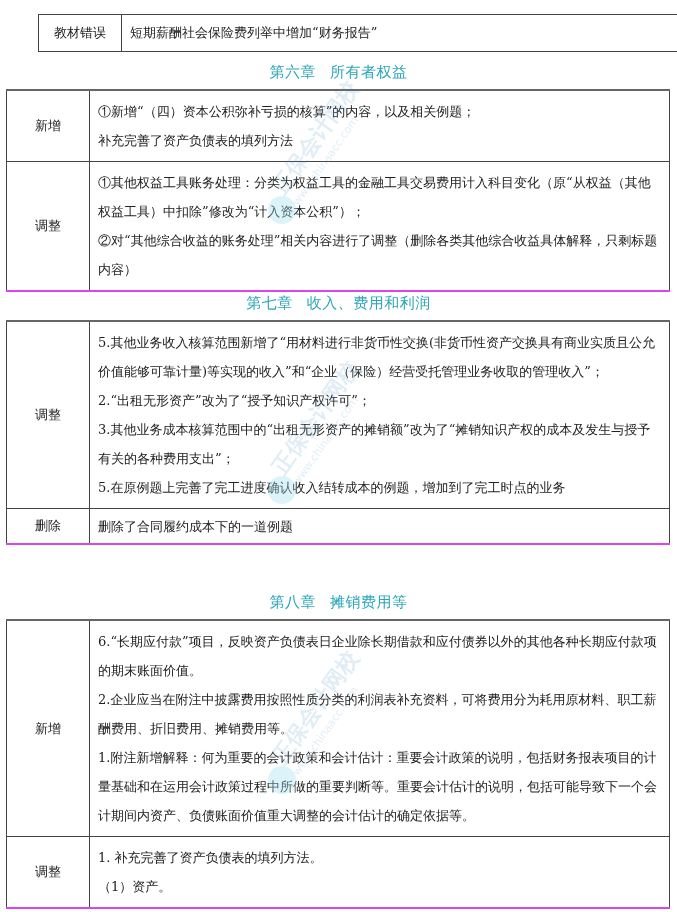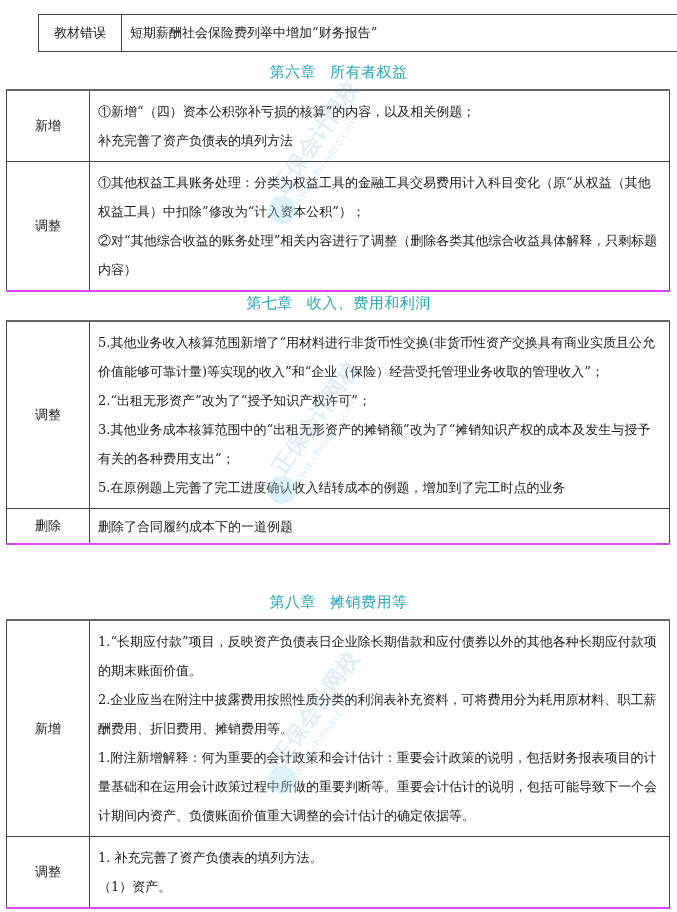--- a/index.html
+++ b/index.html
@@ -107,21 +107,21 @@
 <div class="heading" style="top:593px;">
   <span>第八章</span><span class="gap"></span><span>摊销费用等</span>
 </div>
 
 <div class="block" style="top:619px;">
   <table class="t">
     <tbody>
         <tr class="top-thick">
       <td class="label">新增</td>
       <td class="content">
-        <p class="line">1.“长期应付款”项目，反映资产负债表日企业除长期借款和应付债券以外的其他各种长期应付款项的期末账面价值。</p>
+        <p class="line">6.“长期应付款”项目，反映资产负债表日企业除长期借款和应付债券以外的其他各种长期应付款项的期末账面价值。</p>
         <p class="line">2.企业应当在附注中披露费用按照性质分类的利润表补充资料，可将费用分为耗用原材料、职工薪酬费用、折旧费用、摊销费用等。</p>
         <p class="line">1.附注新增解释：何为重要的会计政策和会计估计：重要会计政策的说明，包括财务报表项目的计量基础和在运用会计政策过程中所做的重要判断等。重要会计估计的说明，包括可能导致下一个会计期间内资产、负债账面价值重大调整的会计估计的确定依据等。</p>
       </td>
     </tr>
     <tr class="bottom-thick">
       <td class="label">调整</td>
       <td class="content">
         <p class="line">1. 补充完善了资产负债表的填列方法。</p>
         <p class="line">（1）资产。</p>
       </td>

